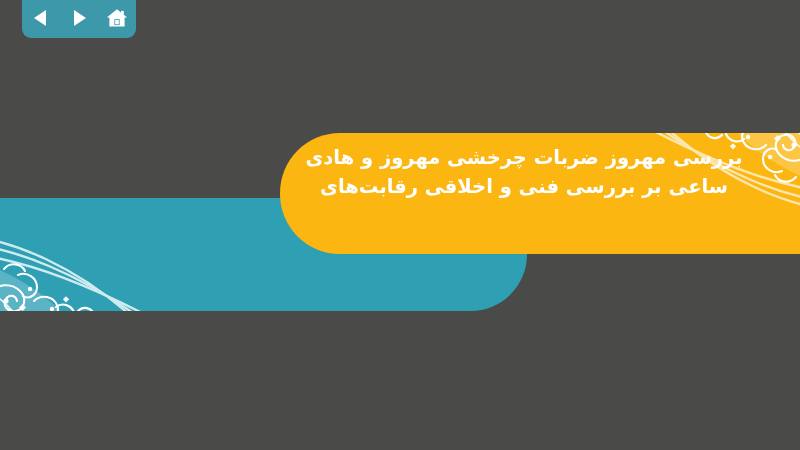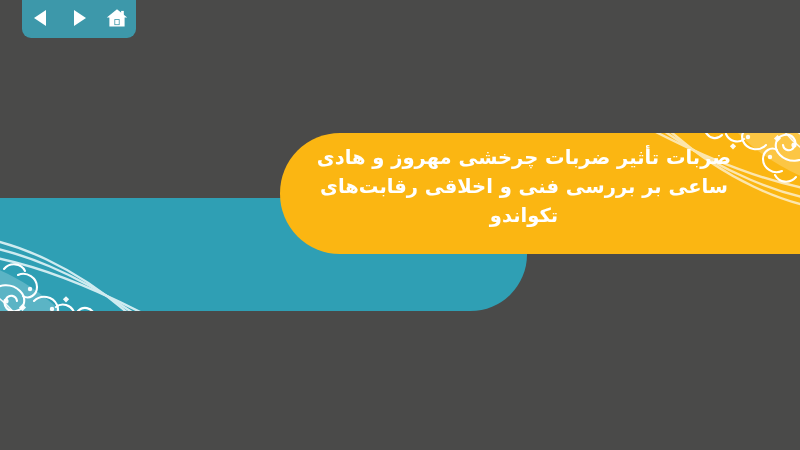--- a/index.html
+++ b/index.html
@@ -196,18 +196,17 @@
         <rect x="106" y="13" width="4.4" height="4.4" transform="rotate(45 108 15)"></rect>
       </g>
       <g fill="none" stroke="#ffffff" stroke-width="1.5" opacity="0.9">
         <path d="M215,34 c-18,-2 -40,-14 -56,-34"></path>
         <path d="M215,18 c-14,-2 -30,-8 -44,-18"></path>
       </g>
     </svg>
   </div>
 
   <div class="title">
-    <span class="title-line l1">ضربات تأثیر ضربات چرخشی مهروز و هادی</span>
+    <span class="title-line l1">بررسی مهروز ضربات چرخشی مهروز و هادی</span>
     <span class="title-line l2">ساعی بر بررسی فنی و اخلاقی رقابت‌های</span>
-    <span class="title-line l3">تکواندو</span>
   </div>
 
 </div>
 
 </body></html>

